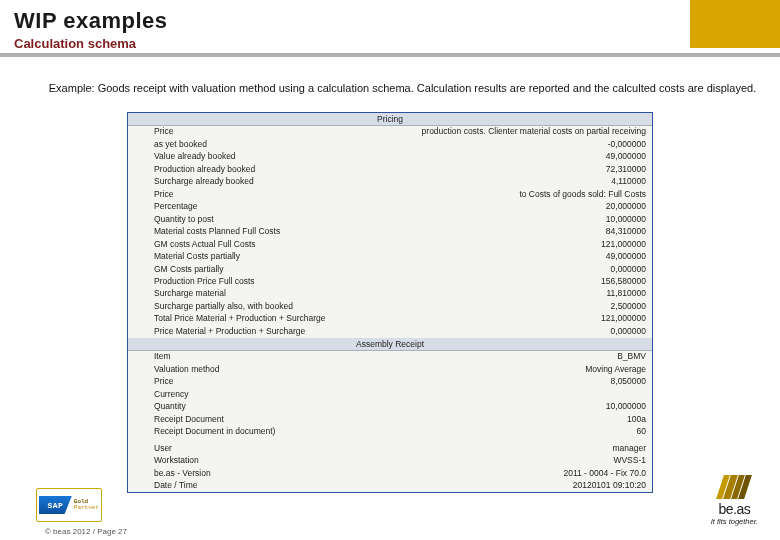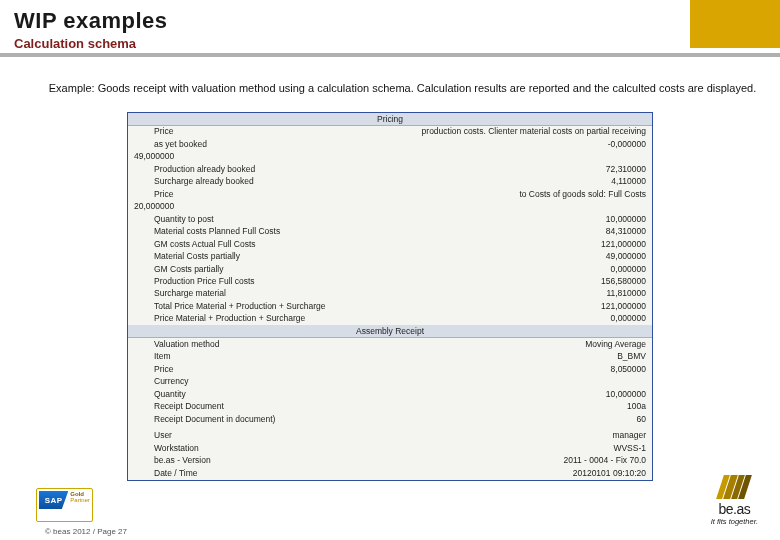--- a/index.html
+++ b/index.html
@@ -89,29 +89,30 @@
     position: absolute;
     bottom: 0;
     left: 0;
     right: 0;
     height: 62px;
   }
   .sap-badge {
     position: absolute;
     left: 36px;
     bottom: 18px;
-    width: 57px;
+    width: 66px;
     height: 34px;
     border: 1px solid #c9a800;
     border-radius: 2px;
     background: #fff;
     display: flex;
-    align-items: flex-start;
+    align-items: center;
     padding: 2px;
     gap: 2px;
+    font-family: Liberation Mono, monospace;
   }
   .sap-logo {
     width: 34px;
     height: 18px;
     background: linear-gradient(180deg,#1877d6,#0b4f9e);
     color: #fff;
     font-size: 8px;
     font-weight: 700;
     display: flex;
     align-items: center;
@@ -188,35 +189,37 @@
   <div class="row">
     <div class="label">Price</div>
     <div class="value">production costs. Clienter material costs on partial receiving</div>
   </div>
   <div id="pricing-rows">
       <div class="row">
         <div class="label">as yet booked</div>
         <div class="value">-0,000000</div>
       </div>
       <div class="row">
+        <div class="label">Value already booked</div>
         <div class="value">49,000000</div>
       </div>
       <div class="row">
         <div class="label">Production already booked</div>
         <div class="value">72,310000</div>
       </div>
       <div class="row">
         <div class="label">Surcharge already booked</div>
         <div class="value">4,110000</div>
       </div>
       <div class="row">
         <div class="label">Price</div>
         <div class="value">to Costs of goods sold: Full Costs</div>
       </div>
       <div class="row">
+        <div class="label">Percentage</div>
         <div class="value">20,000000</div>
       </div>
       <div class="row">
         <div class="label">Quantity to post</div>
         <div class="value">10,000000</div>
       </div>
       <div class="row">
         <div class="label">Material costs Planned  Full Costs</div>
         <div class="value">84,310000</div>
       </div>
@@ -234,38 +237,42 @@
       </div>
       <div class="row">
         <div class="label">Production Price Full costs</div>
         <div class="value">156,580000</div>
       </div>
       <div class="row">
         <div class="label">Surcharge material</div>
         <div class="value">11,810000</div>
       </div>
       <div class="row">
+        <div class="label">Surcharge partially also, with booked</div>
+        <div class="value">2,500000</div>
+      </div>
+      <div class="row">
         <div class="label">Total Price Material + Production + Surcharge</div>
         <div class="value">121,000000</div>
       </div>
       <div class="row">
         <div class="label">Price Material + Production + Surcharge</div>
         <div class="value">0,000000</div>
       </div>
     </div>
 
   <div class="section-header">Assembly Receipt</div>
   <div id="assembly-rows">
       <div class="row">
+        <div class="label">Item</div>
+        <div class="value">B_BMV</div>
+      </div>
+      <div class="row">
         <div class="label">Valuation method</div>
         <div class="value">Moving Average</div>
-      </div>
-      <div class="row">
-        <div class="label">Item</div>
-        <div class="value">B_BMV</div>
       </div>
       <div class="row">
         <div class="label">Price</div>
         <div class="value">8,050000</div>
       </div>
       <div class="row">
         <div class="label">Currency</div>
         <div class="value"></div>
       </div>
       <div class="row">

